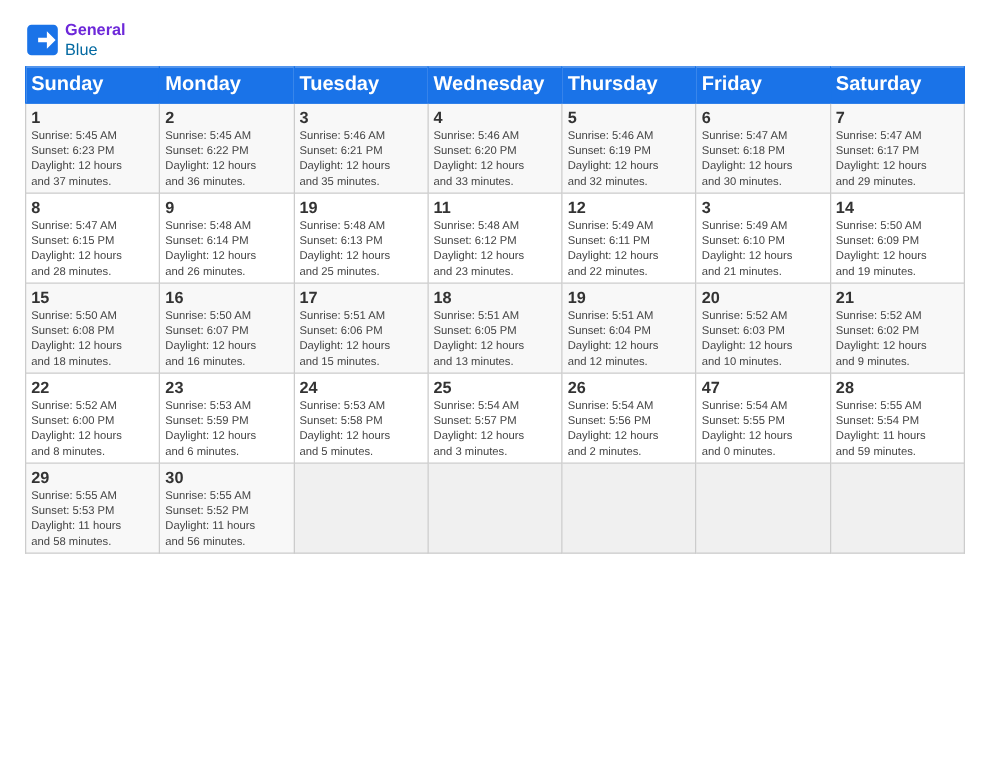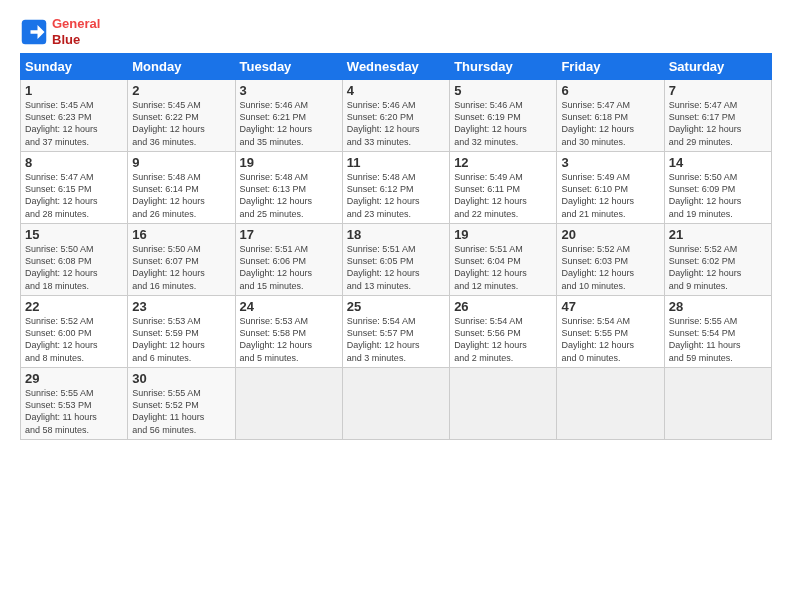--- a/index.html
+++ b/index.html
@@ -43,21 +43,21 @@
       text-align: right;
     }
     table {
       width: 100%;
       border-collapse: collapse;
       table-layout: fixed;
     }
     thead th {
       background-color: #1a73e8;
       color: white;
-      font-size: 13px;
+      font-size: 16px;
       font-weight: bold;
       padding: 5px 4px;
       text-align: left;
       border: 1px solid #1a73e8;
     }
     tbody td {
       border: 1px solid #ccc;
       vertical-align: top;
       padding: 3px 4px;
       font-size: 9px;
@@ -90,22 +90,22 @@
 <body>
 
 <div class="container">
   <div class="header">
     <div class="logo">
       <svg class="logo-icon" viewBox="0 0 32 32">
         <rect x="2" y="2" width="28" height="28" rx="4" fill="#1a73e8"></rect>
         <polygon points="20,8 28,16 20,24 20,18 12,18 12,14 20,14" fill="white"></polygon>
       </svg>
       <div>
-        <div style="font-size:13px;font-weight:bold;color:#ef4444;line-height:1.2">General</div>
-        <div style="font-size:13px;font-weight:bold;color:#b91c1c;line-height:1.2">Blue</div>
+        <div style="font-size:13px;font-weight:bold;color:#6d28d9;line-height:1.2">General</div>
+        <div style="font-size:13px;font-weight:normal;color:#0369a1;line-height:1.2">Blue</div>
       </div>
     </div>
     <div class="title-block">
       <div class="month-title"></div>
       <div class="subtitle"></div>
     </div>
   </div>
 
   <table>
     <thead>

